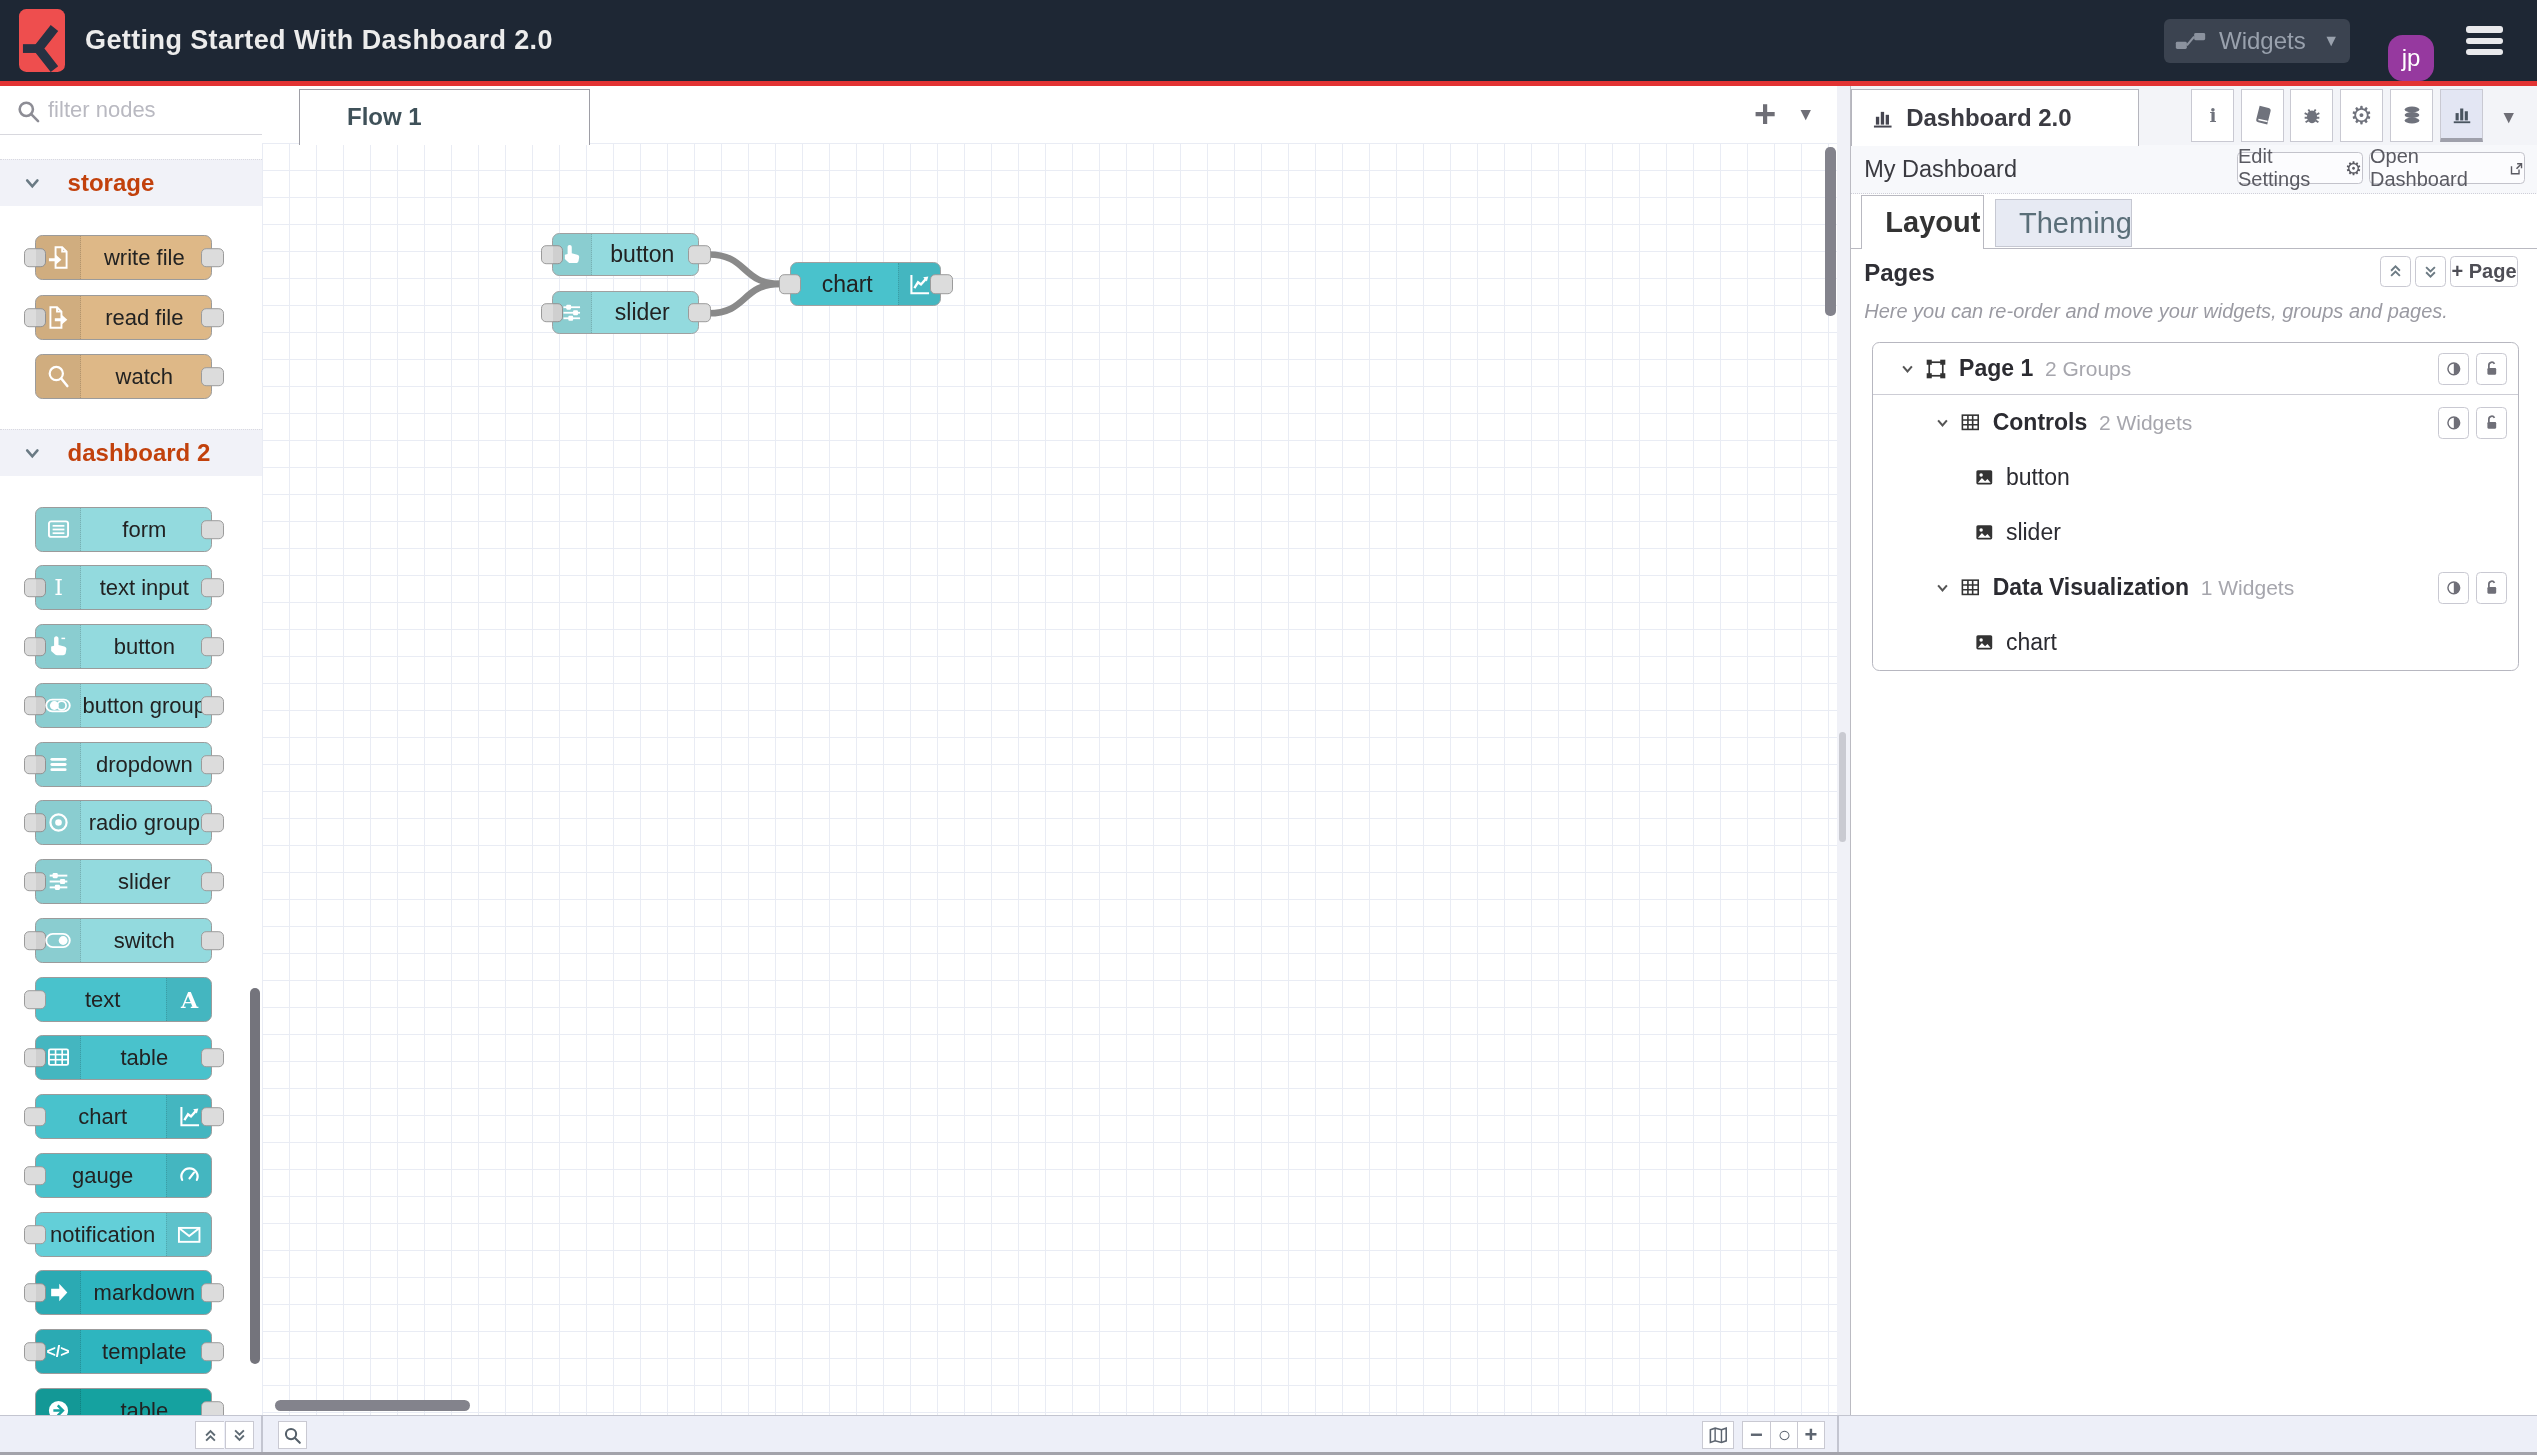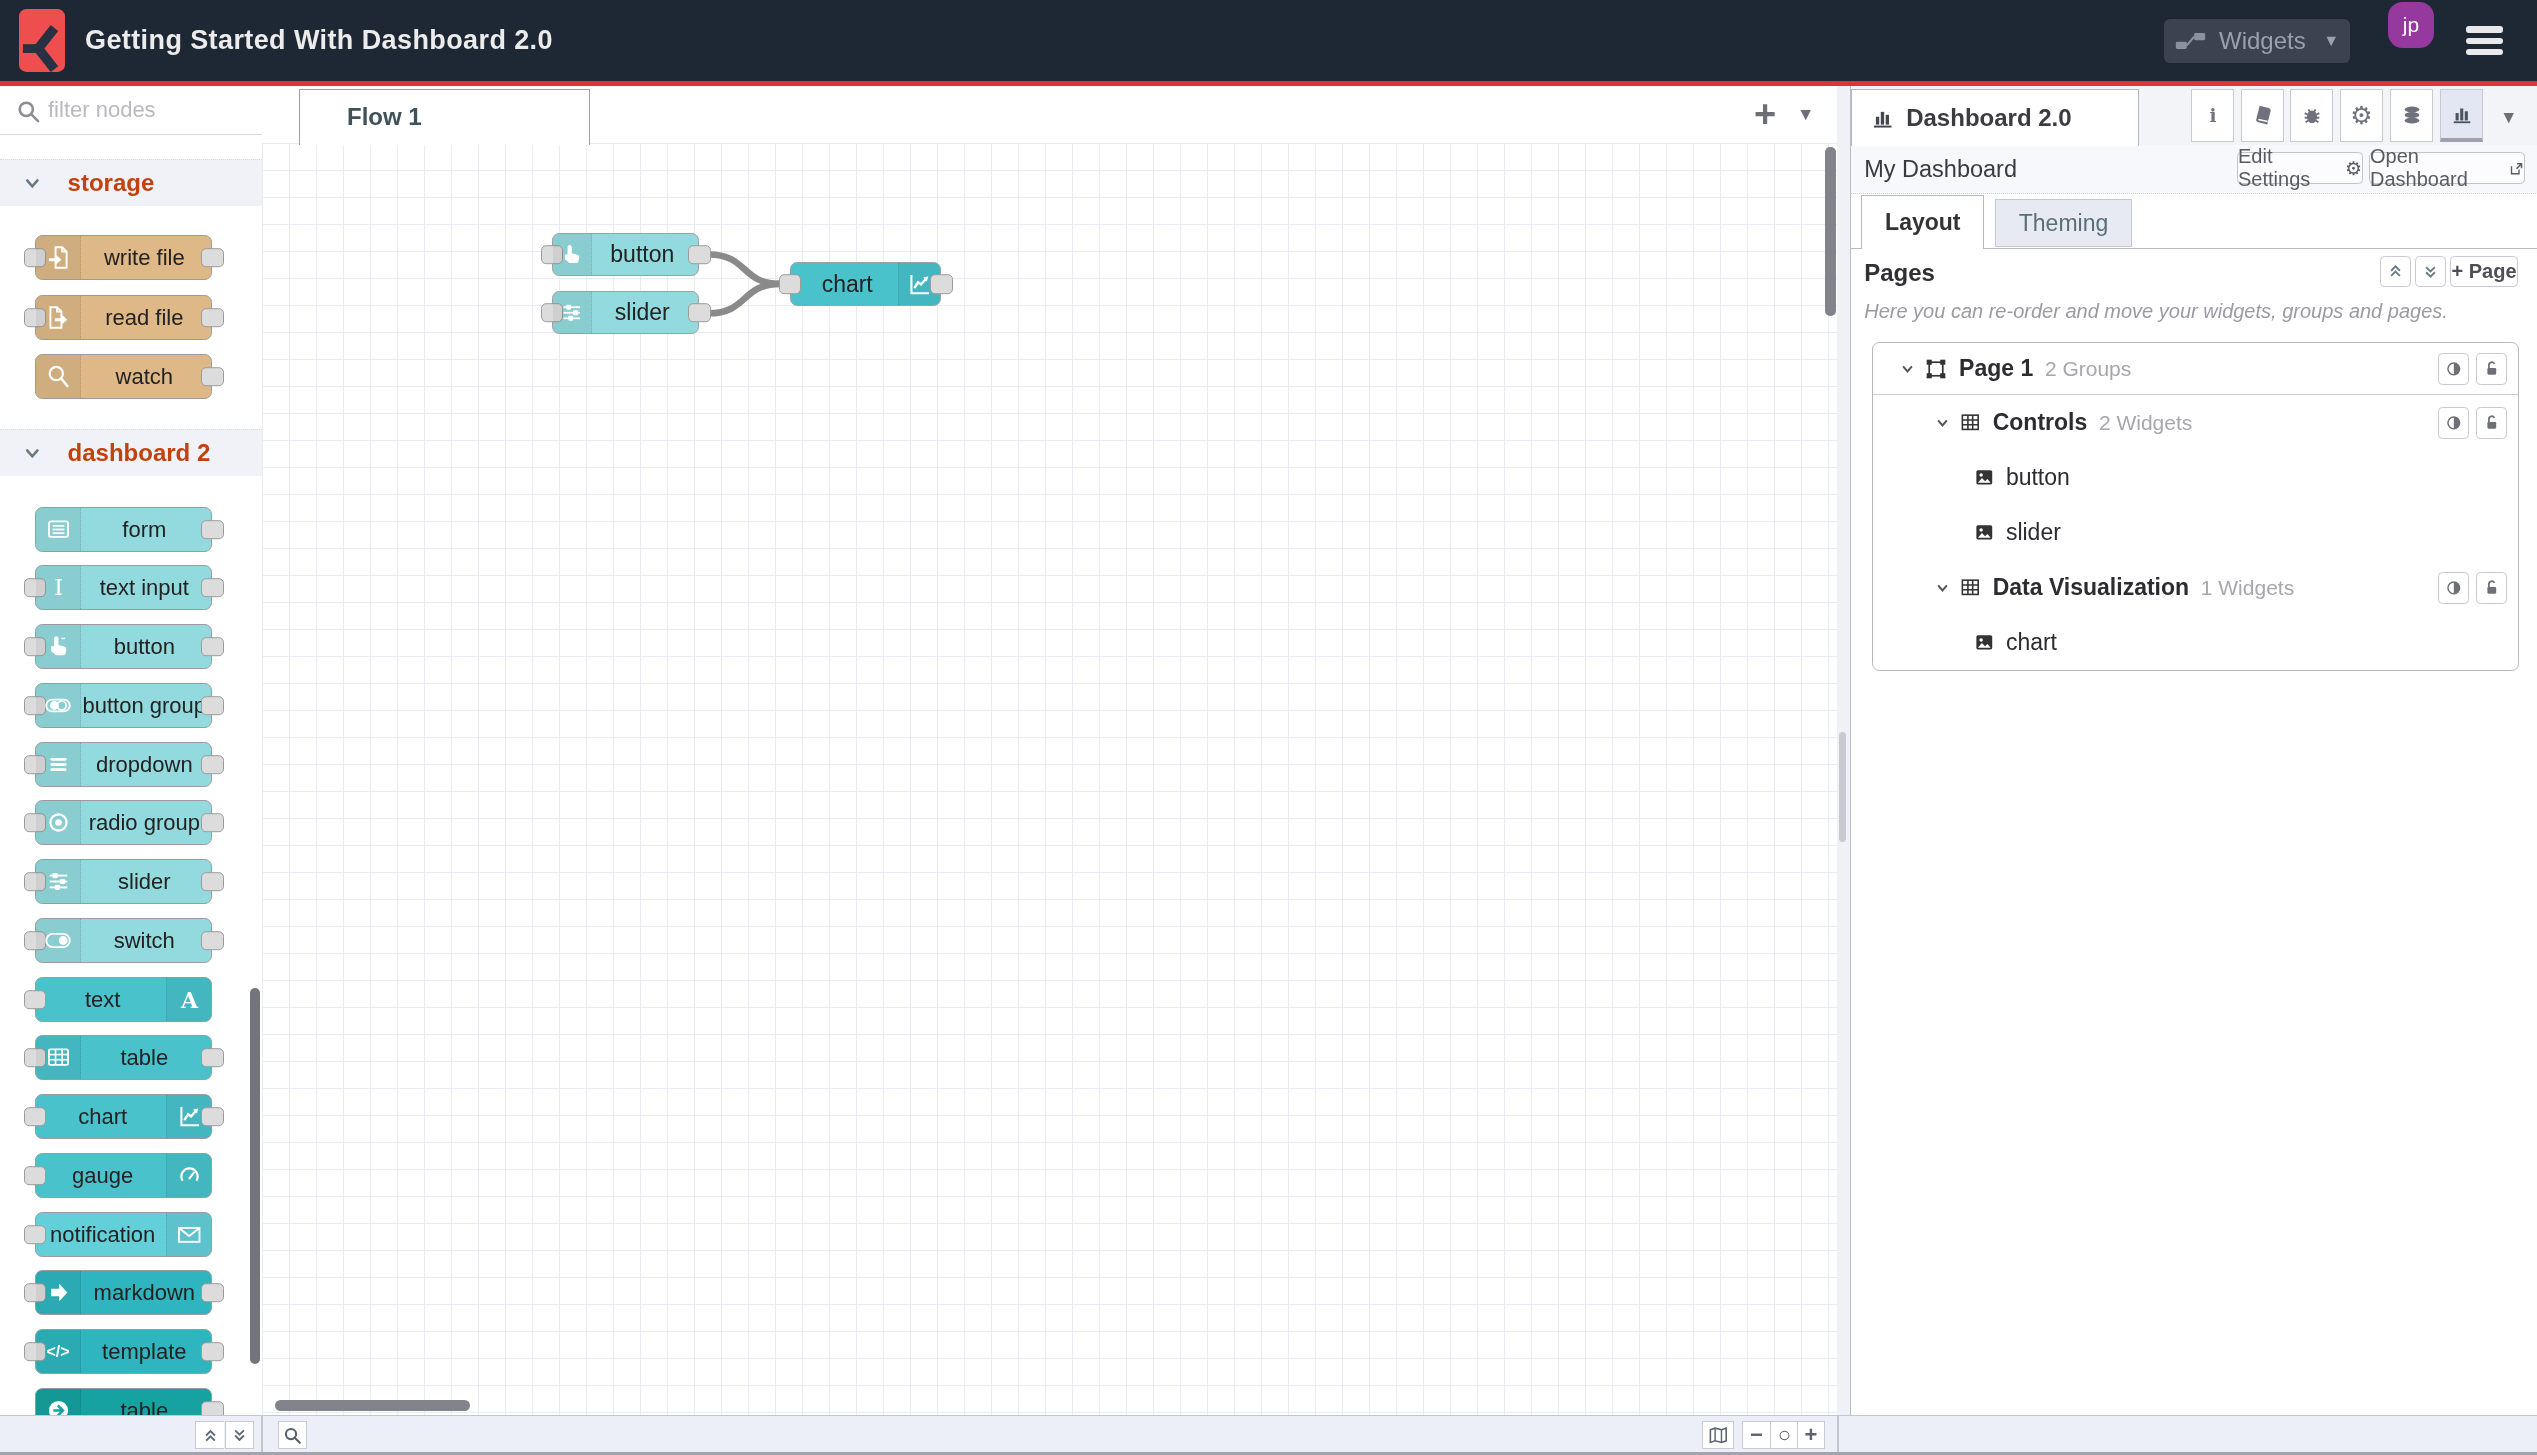--- a/index.html
+++ b/index.html
@@ -9,22 +9,22 @@
 
   
   .header{position:absolute;left:0;top:0;width:100%;height:81px;background:#1e2734;}
   .logo{position:absolute;left:19px;top:8.8px;width:46px;height:63px;background:#ee4e4e;border-radius:7.3px;}
   .app-title{position:absolute;left:85px;top:0;height:81px;line-height:81px;
              color:#ececec;font-size:27px;font-weight:bold;letter-spacing:0.4px;}
   .deploy-btn{position:absolute;left:2164px;top:19px;width:186px;height:44px;background:#3b4350;
               border-radius:5.9px;display:flex;align-items:center;justify-content:center;gap:13.2px;
               color:#99a1ad;font-size:24px;cursor:default;}
   .deploy-caret{font-size:16px;color:#99a1ad;margin-left:4.4px;}
-  .avatar{position:absolute;left:2388px;top:2px;width:46px;height:46px;border-radius:14.7px;
-          background:#96399f;color:#fff;font-size:21px;display:flex;align-items:center;justify-content:center;}
+  .avatar{position:absolute;left:2388px;top:35px;width:46px;height:46px;border-radius:14.7px;
+          background:#96399f;color:#fff;font-size:24px;display:flex;align-items:center;justify-content:center;}
   .burger{position:absolute;left:2466px;top:26.4px;width:37px;height:29px;display:flex;
           flex-direction:column;justify-content:space-between;}
   .burger span{display:block;height:6.6px;border-radius:2.9px;background:#e9e9ec;}
   .redline{position:absolute;left:0;top:81px;width:100%;height:5.1px;background:#e23333;}
 
   
   .palette{position:absolute;left:0;top:86px;width:262px;bottom:40px;background:#fff;
            border-right:1.5px solid #bbbbc2;overflow:hidden;}
   .filter-row{position:absolute;left:0;top:0;width:100%;height:48px;border-bottom:1.5px solid #d8d8de;background:#fff;}
   .filter-input{position:absolute;left:46px;top:4.4px;width:198px;height:37px;border:none;outline:none;
@@ -93,21 +93,21 @@
   .gear-glyph{font-size:25px;line-height:1;color:#6f727c;}
 
   .myrow{position:absolute;left:0;top:59px;right:0;height:48px;background:#f7f8fb;border-bottom:1.5px dotted #cfcfd8;}
   .my-title{position:absolute;left:13.2px;top:0;height:48px;line-height:48px;font-size:23.5px;color:#3a3a40;}
   .panelbtn{position:absolute;top:7.3px;height:32px;background:#fcfcfe;border:1.5px solid #c3c3cb;border-radius:4.4px;
             box-sizing:border-box;display:flex;align-items:center;justify-content:center;gap:8.8px;
             font-size:20px;color:#5a5a62;}
   .btn-gear{font-size:19px;color:#5a5a62;line-height:1;}
 
   .ltabsrow{position:absolute;left:0;top:109px;right:0;height:53px;border-bottom:1.5px solid #b9b9c1;background:#fff;}
-  .ltab{position:absolute;box-sizing:border-box;display:flex;align-items:center;justify-content:center;font-size:23px;}
+  .ltab{position:absolute;box-sizing:border-box;display:flex;align-items:center;justify-content:flex-start;font-size:29px;padding-left:23px;}
   .ltab.active{left:10.3px;top:0;width:123px;height:54px;background:#fff;border:1.5px solid #b9b9c1;border-bottom:none;
                font-weight:bold;color:#333;z-index:2;}
   .ltab.inactive{left:144px;top:4.4px;width:137px;height:48px;background:#e7eaf3;border:1.5px solid #c6c8d2;color:#5a6e78;}
 
   .pages-heading{position:absolute;left:13.2px;top:173px;font-size:24px;font-weight:bold;color:#2f2f35;}
   .minibtn{position:absolute;top:170px;width:31px;height:31px;background:#fff;border:1.5px solid #c9c9d2;border-radius:4.4px;
            box-sizing:border-box;display:flex;align-items:center;justify-content:center;color:#6d7b84;}
   .addpage{position:absolute;left:599px;top:170px;width:68px;height:31px;background:#fff;border:1.5px solid #c9c9d2;
            border-radius:4.4px;box-sizing:border-box;display:flex;align-items:center;justify-content:center;
            font-size:20px;font-weight:bold;color:#4e4e56;}

